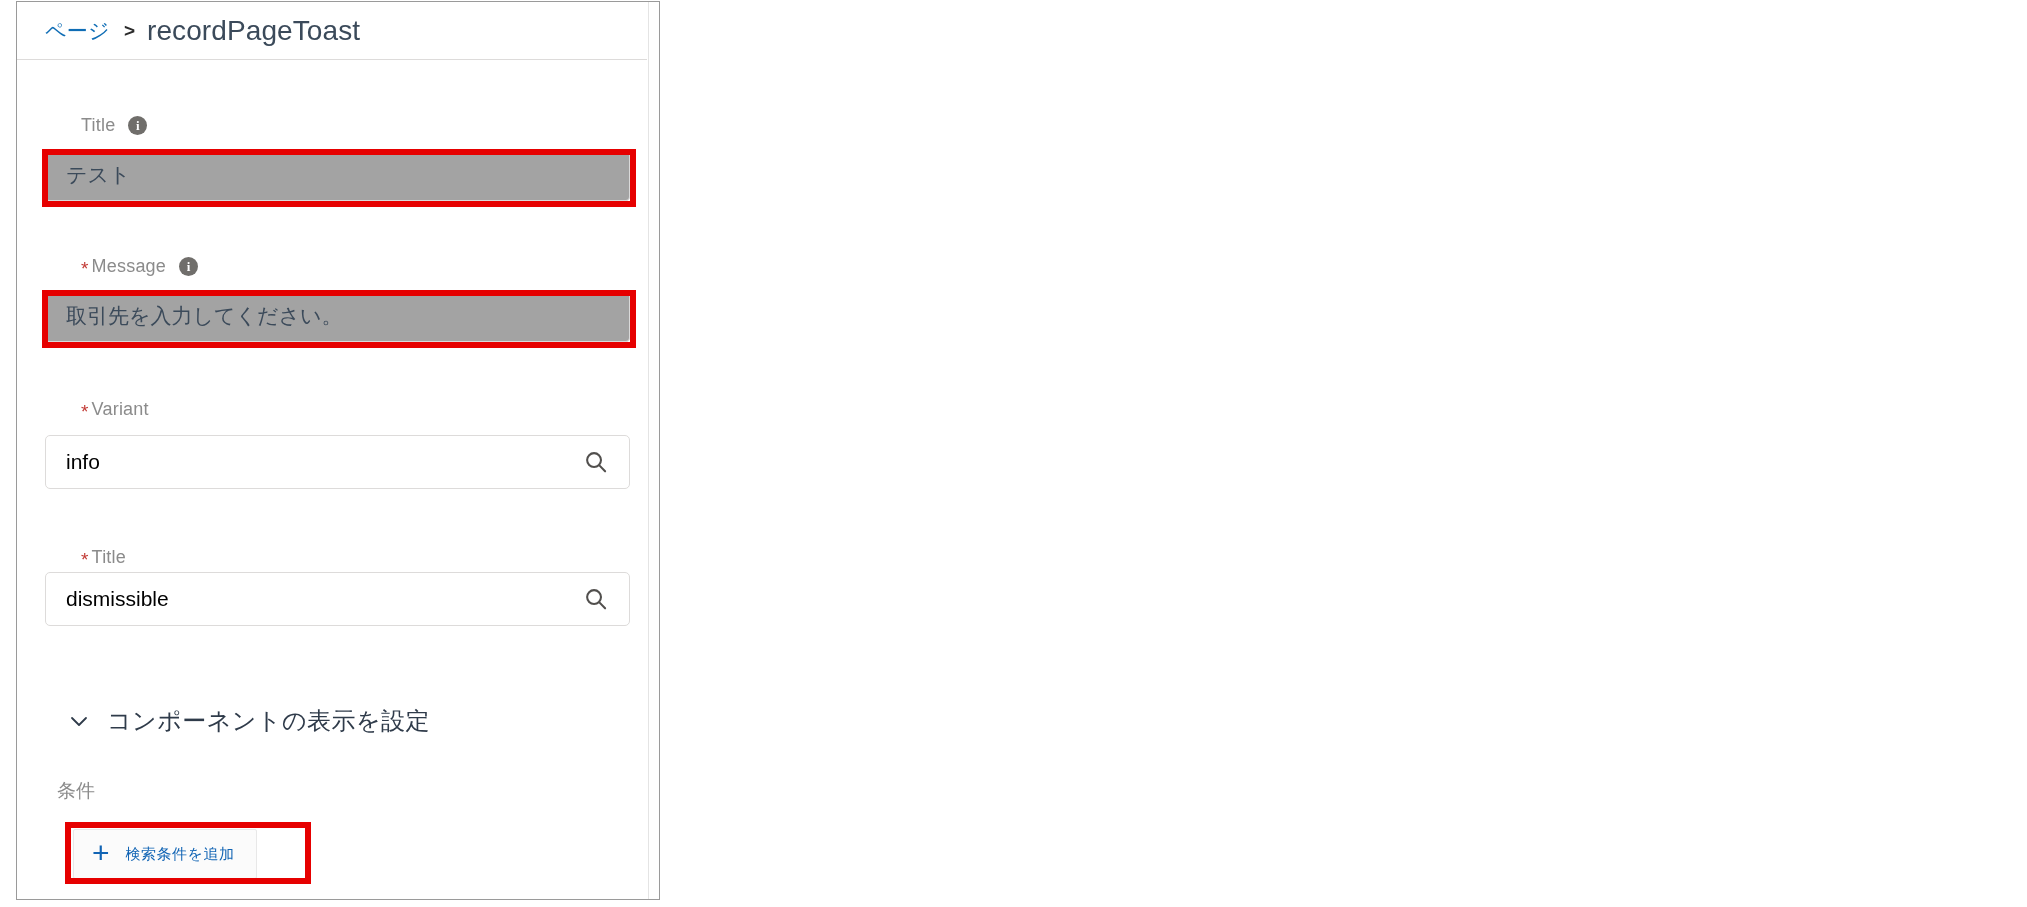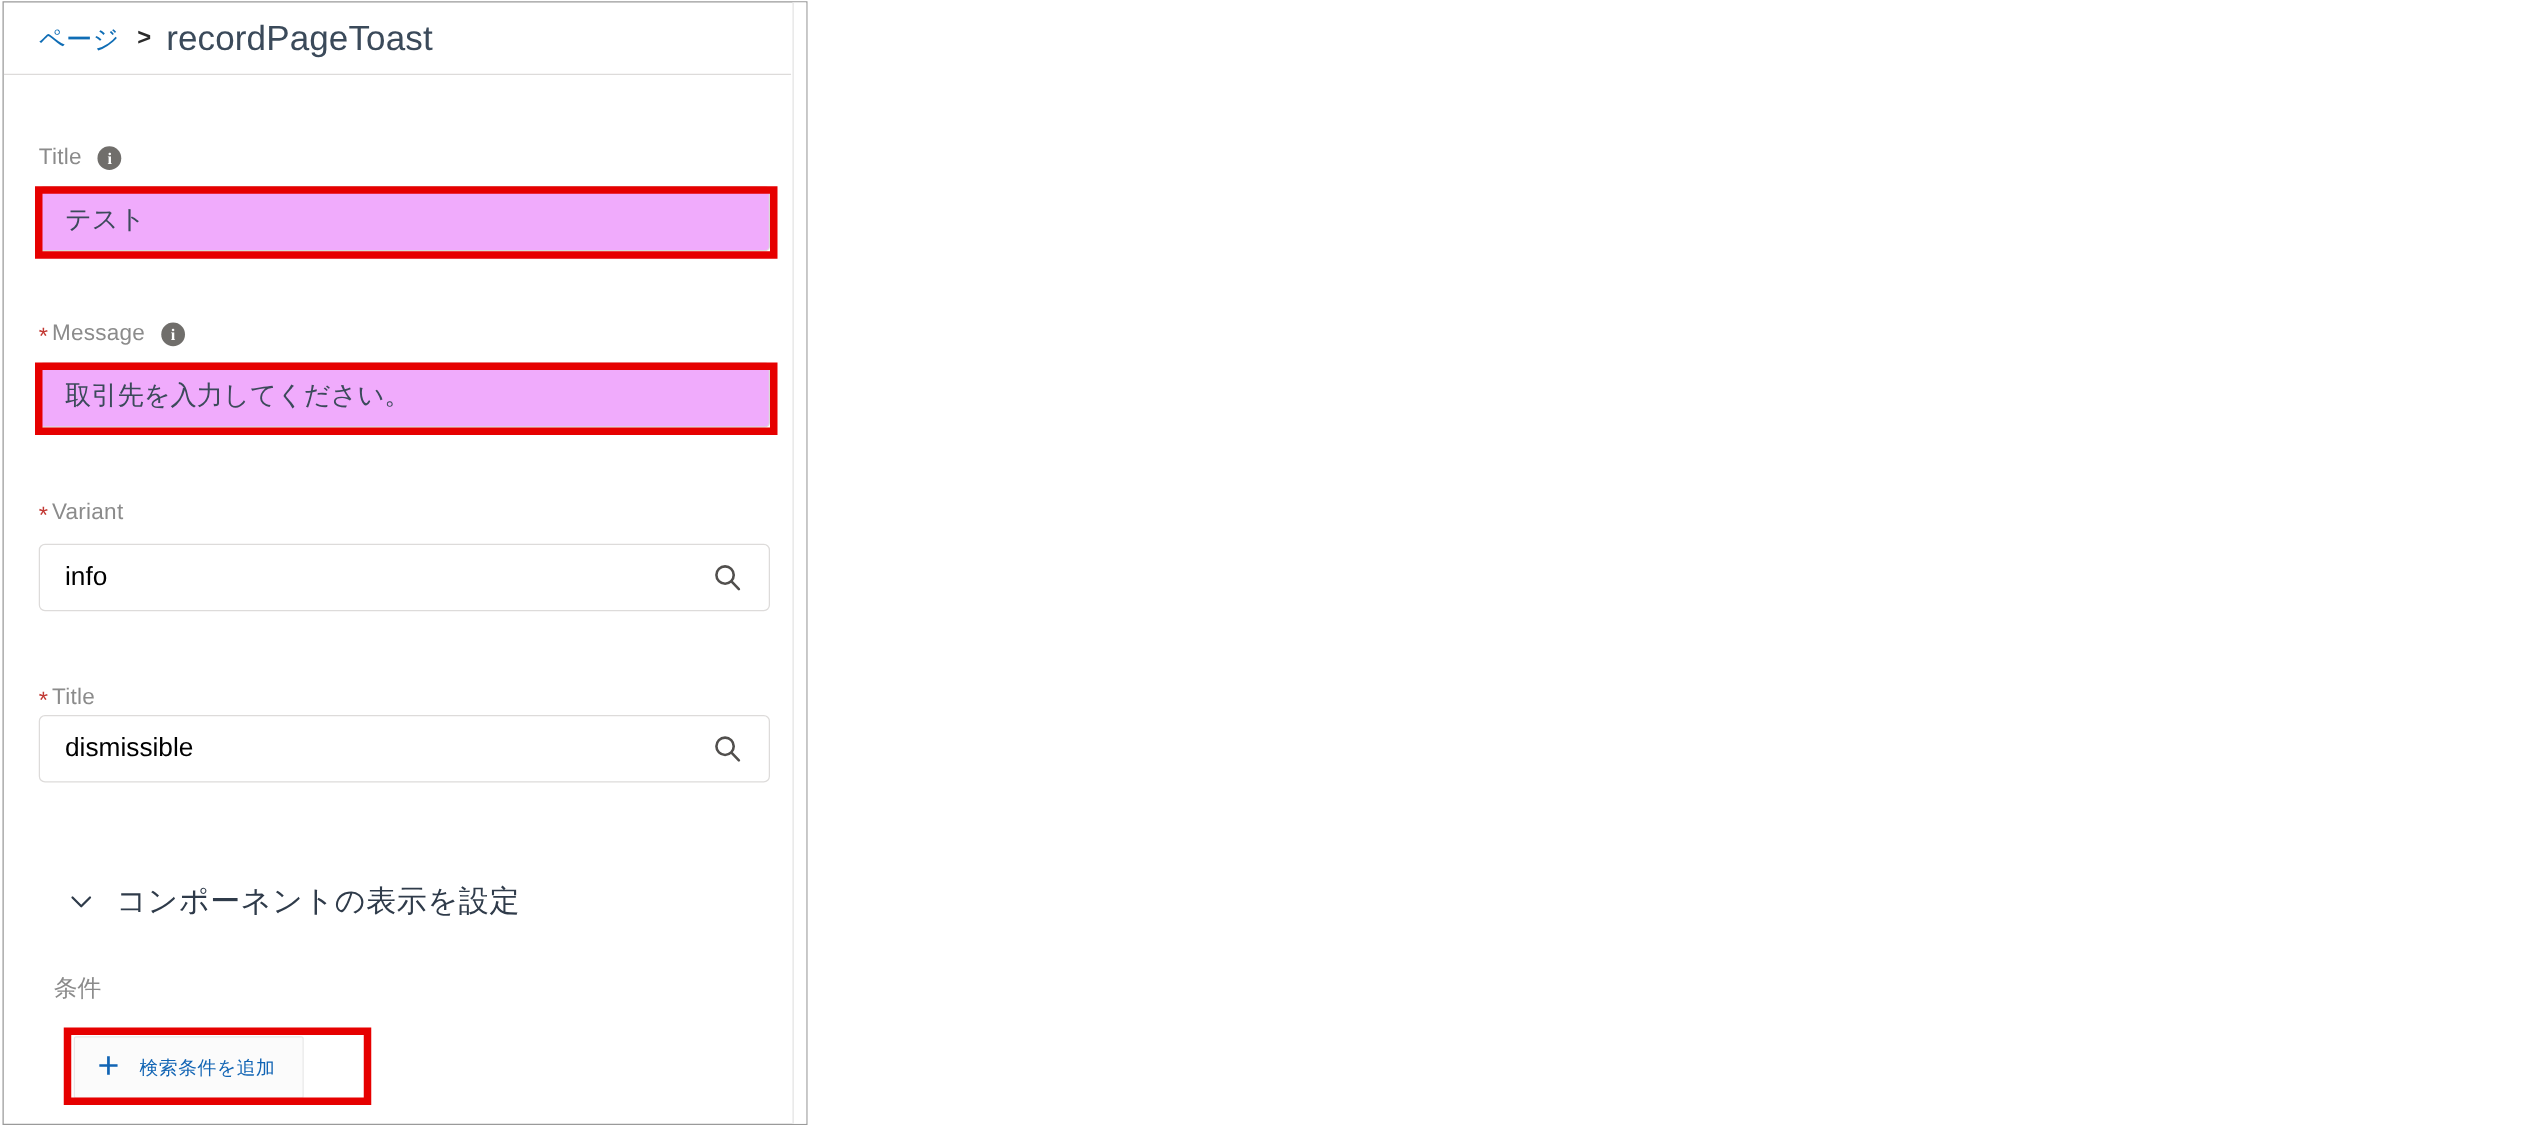--- a/index.html
+++ b/index.html
@@ -10,21 +10,21 @@
     height: 907px;
     overflow: hidden;
   }
   body {
     font-family: "Liberation Sans", "DejaVu Sans", sans-serif;
   }
 
   
   #panel {
     position: absolute;
-    left: 2px;
+    left: 16px;
     top: 1px;
     width: 644px;
     height: 899px;
     background: #ffffff;
     border: 1px solid #9a9a9a;
     box-sizing: border-box;
   }
 
   
   #panel-scroll-track {
@@ -74,22 +74,23 @@
     letter-spacing: 0.1px;
   }
 
   .field-block { position: absolute; }
 
   .field-label {
     font-size: 18px;
     color: #8b8b8b;
     letter-spacing: 0.2px;
     display: flex;
-    align-items: flex-end;
+    align-items: center;
     white-space: nowrap;
+    margin-left: 36px;
   }
   .req-star {
     color: #c23934;
     font-size: 19px;
     margin-right: 3px;
     line-height: 1;
     position: relative;
     top: 2px;
   }
 
@@ -109,21 +110,21 @@
     line-height: 1;
     cursor: pointer;
   }
 
   .text-input {
     box-sizing: border-box;
     width: 585px;
     height: 52px;
     border: 1px solid #d9d9d9;
     border-radius: 4px;
-    background: #f0abfc;
+    background: #a3a3a3;
     display: flex;
     align-items: center;
     padding: 0 16px 0 20px;
     font-size: 21px;
     color: #3b4a5a;
   }
   .text-input .value { flex: 1 1 auto; white-space: nowrap; overflow: hidden; }
 
   
   .annot-box {

